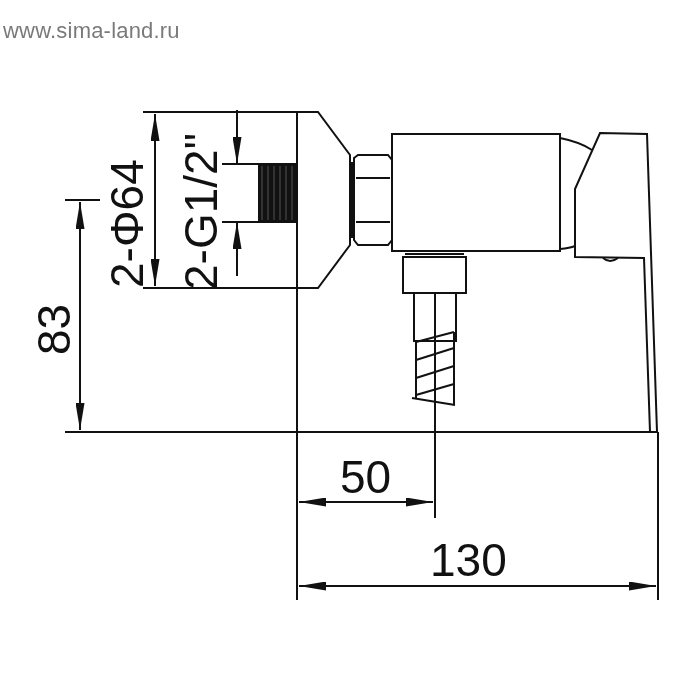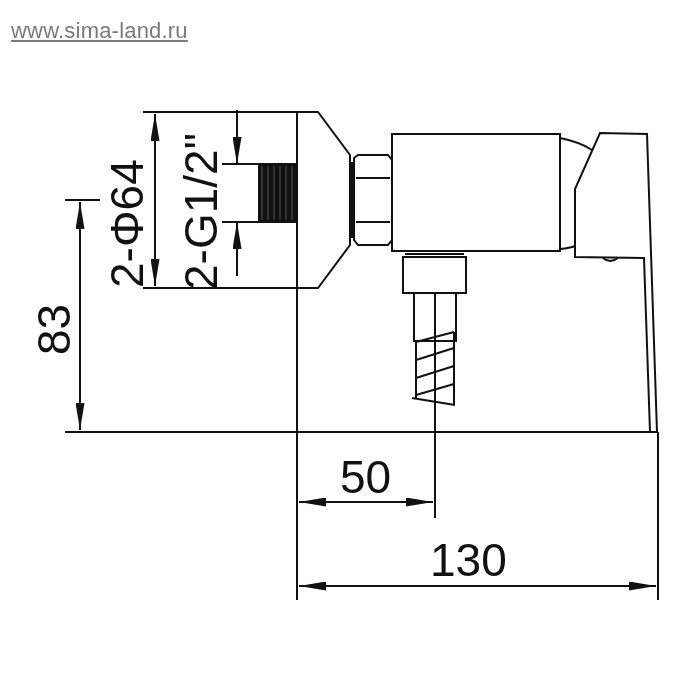--- a/index.html
+++ b/index.html
@@ -1,17 +1,17 @@
 <!DOCTYPE html>
 <html><head>
 <meta charset="utf-8">
 <style>
   html, body { margin:0; padding:0; background:#ffffff; }
   body { width:700px; height:700px; position:relative; overflow:hidden; font-family:"Liberation Sans", sans-serif; }
-  .watermark { position:absolute; left:11px; top:18px; font-size:22px; color:#7a7a7a; letter-spacing:0.2px;text-decoration:underline; }
+  .watermark { position:absolute; left:3px; top:18px; font-size:22px; color:#7a7a7a; letter-spacing:0.2px; }
   svg { position:absolute; left:0; top:0; }
   .dim-text { font-family:"Liberation Sans", sans-serif; fill:#111; }
 </style>
 </head>
 <body>
 
 <div class="watermark">www.sima-land.ru</div>
 
 <svg width="700" height="700" viewBox="0 0 700 700">
   <defs>

